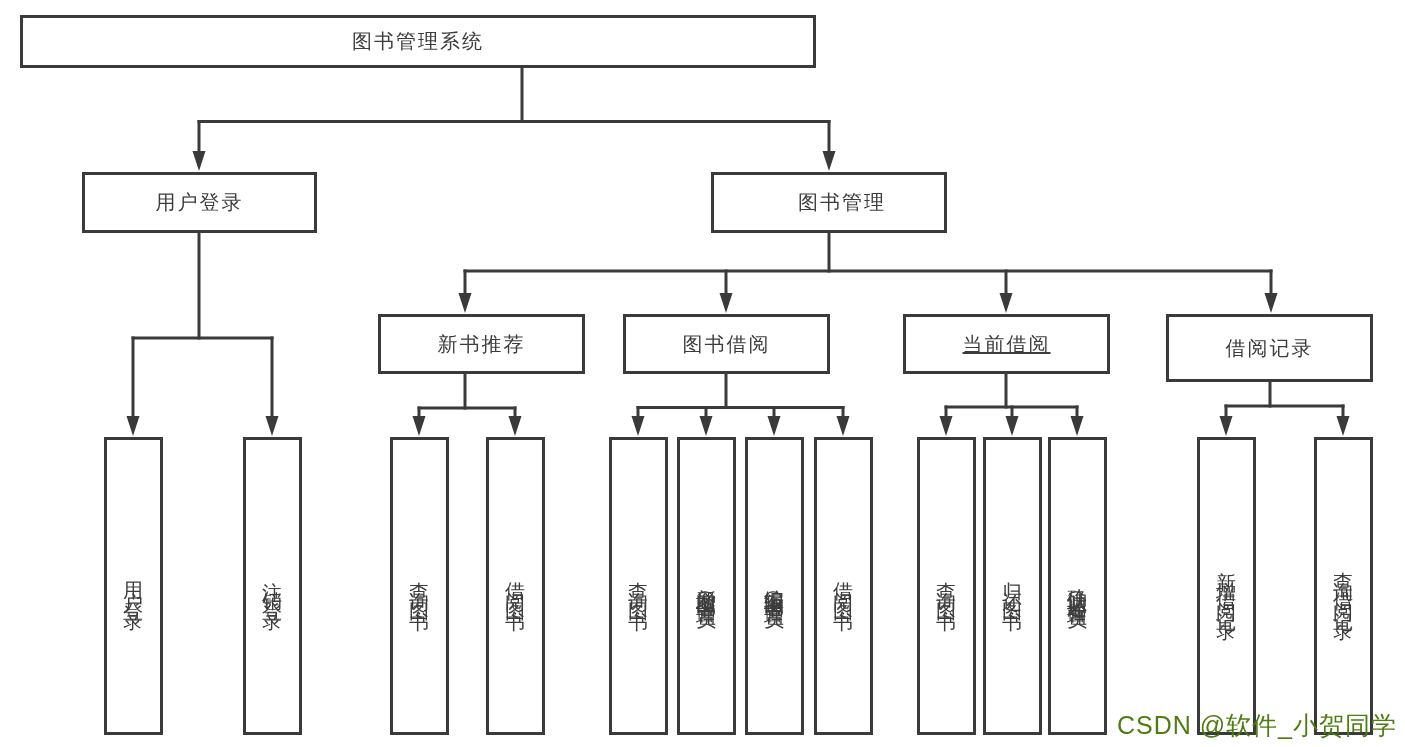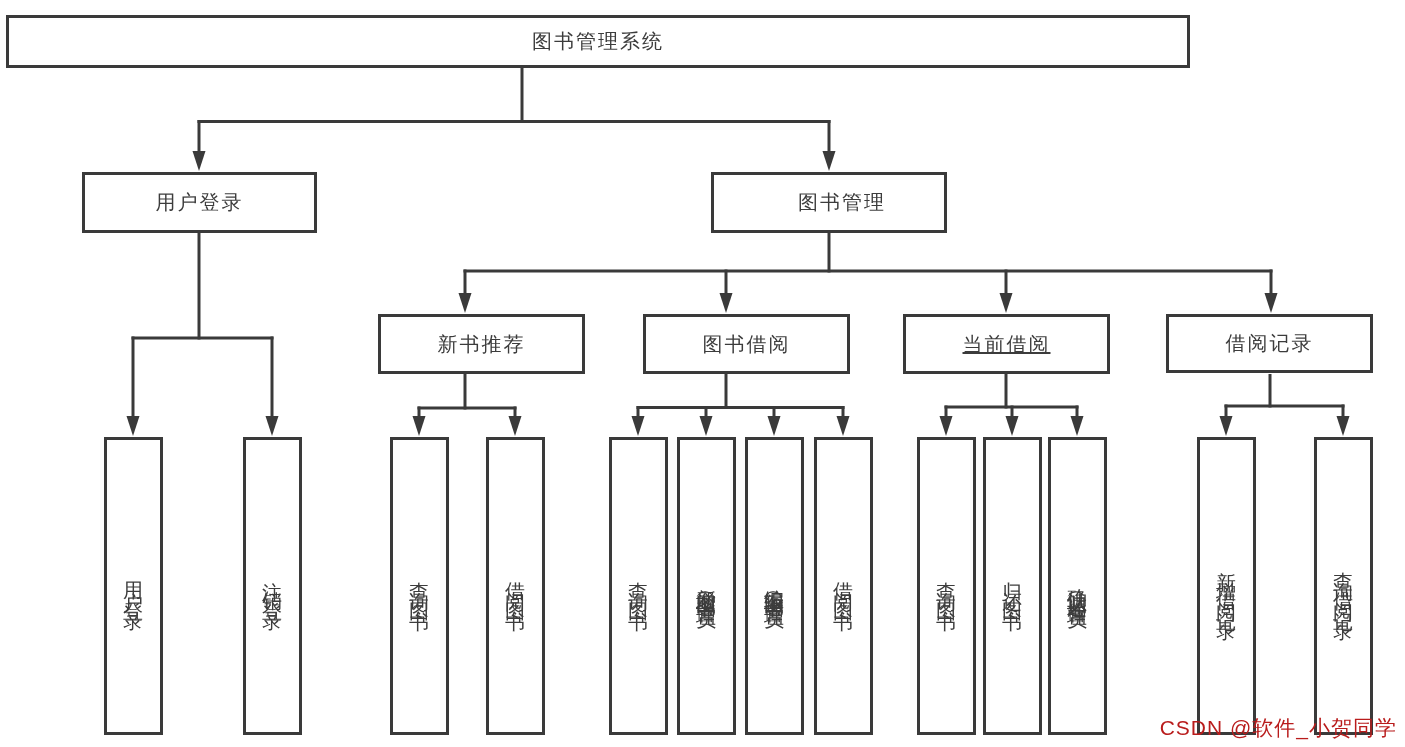--- a/index.html
+++ b/index.html
@@ -40,50 +40,50 @@
     writing-mode: vertical-rl;
     text-orientation: mixed;
     letter-spacing: 10px;
     white-space: normal;
     line-height: 1;
   }
   .vbox.tight {
     letter-spacing: 3px;
   }
   
-  #n-root  { left: 6px;  top: 15px;  width: 1184px; height: 53px; text-align: right; }
+  #n-root  { left: 20px;  top: 15px;  width: 796px; height: 53px; text-align: right; }
   
   #n-login { left: 82px;  top: 172px; width: 235px; height: 61px; }
   #n-mgmt  { left: 711px; top: 172px; width: 236px; height: 61px; padding-left: 26px; }
   
   #n-l2-0 { left: 362px;  top: 314px; width: 207px; height: 60px; margin-left: 16px; }
-  #n-l2-1 { left: 623px;  top: 314px; width: 207px; height: 60px; margin-left: 20px; }
+  #n-l2-1 { left: 623px;  top: 314px; width: 207px; height: 60px; }
   #n-l2-2 { left: 903px;  top: 314px; width: 207px; height: 60px; text-decoration: underline; }
-  #n-l2-3 { left: 1166px; top: 314px; width: 207px; height: 59px; text-align: center; }
+  #n-l2-3 { left: 1166px; top: 314px; width: 207px; height: 68px; text-align: center; }
   
   .leaf { top: 437px; width: 59px; height: 298px; }
   #lf-a0 { left: 104px; }
   #lf-a1 { left: 243px; }
   #lf-b0 { left: 390px; }
   #lf-b1 { left: 486px; }
   #lf-c0 { left: 609px; }
   #lf-c1 { left: 677px; }
   #lf-c2 { left: 745px; }
   #lf-c3 { left: 814px; }
   #lf-d0 { left: 917px; }
   #lf-d1 { left: 983px; }
   #lf-d2 { left: 1048px; }
   #lf-e0 { left: 1197px; }
   #lf-e1 { left: 1314px; }
   #watermark {
     position: absolute;
     right: 8px;
     bottom: 5px;
-    font-size: 21px;
-    color: #b91c1c;
+    font-size: 25px;
+    color: #4d7c0f;
     letter-spacing: 1px;
     z-index: 3;
   }
 </style>
 </head>
 <body>
 
 <div id="stage">
 
   <svg id="connector-layer" width="1405" height="747" viewBox="0 0 1405 747" stroke="#3a3a3a" stroke-width="3" fill="#3a3a3a">

